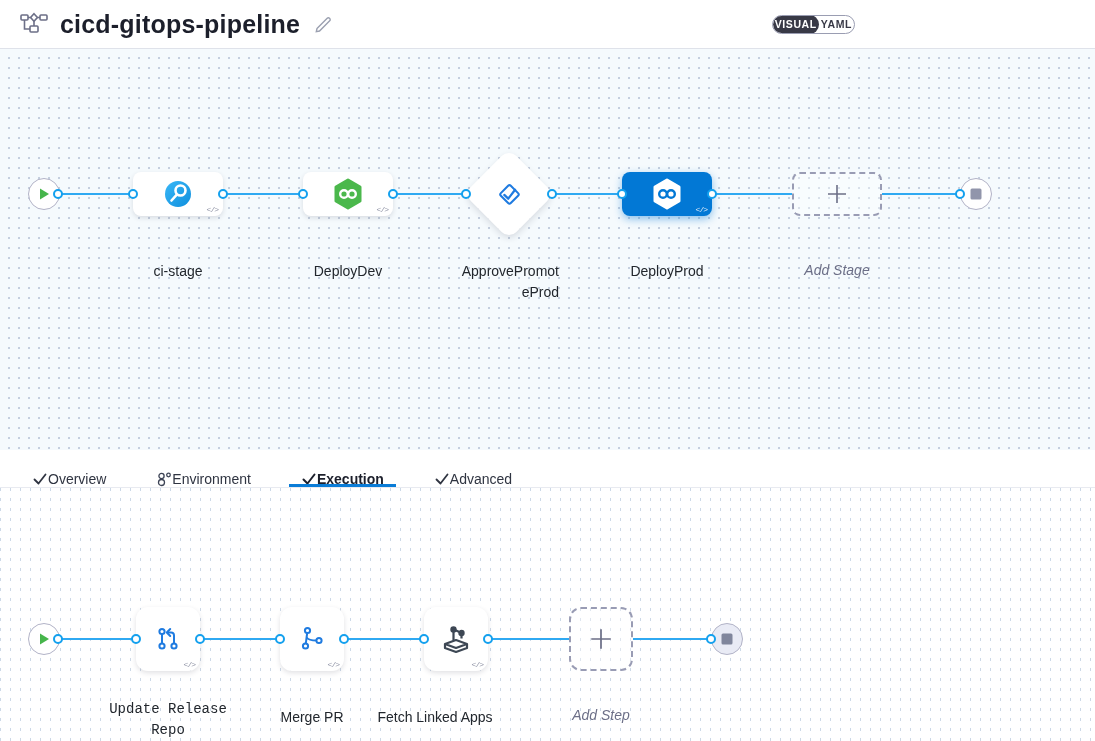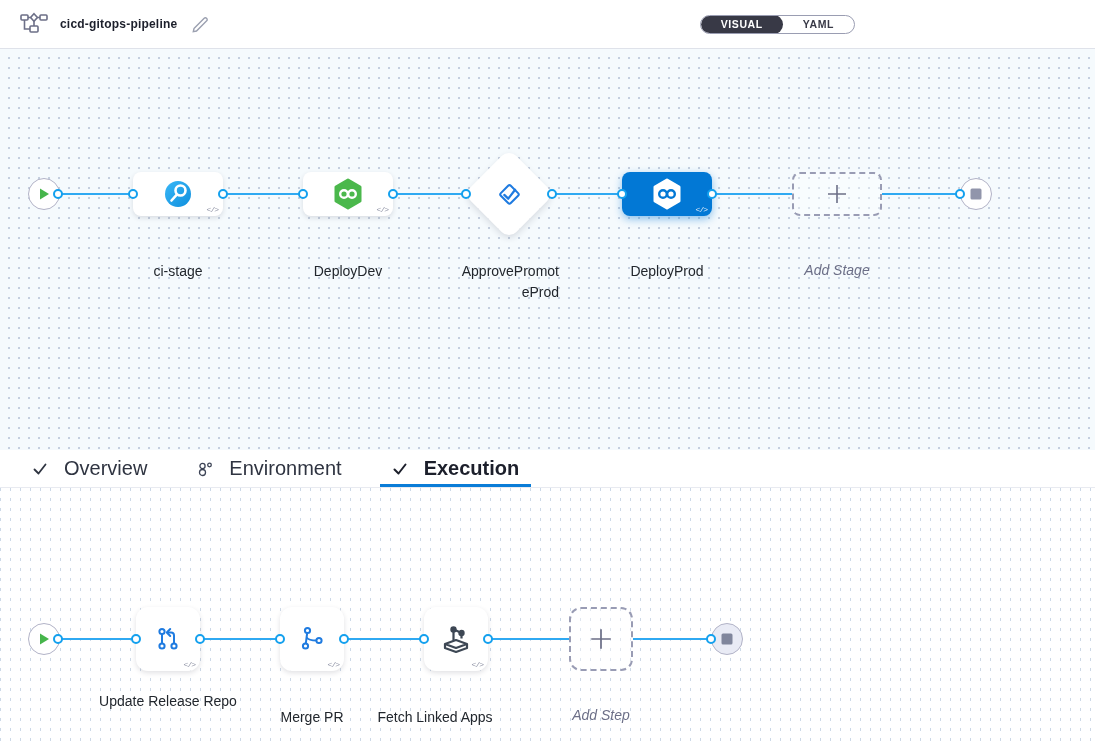--- a/index.html
+++ b/index.html
@@ -5,29 +5,29 @@
   * { margin:0; padding:0; box-sizing:border-box; }
   html,body { width:1095px; height:741px; font-family:"Liberation Sans", sans-serif; background:#fff; overflow:hidden; }
 
   
   .header {
     position:absolute; left:0; top:0; width:1095px; height:49px;
     background:#ffffff; border-bottom:1px solid #dfe2ea;
     display:flex; align-items:center; padding:0 20px; z-index:5;
   }
   .header .pipe-icon { width:28px; height:24px; margin-right:12px; display:flex; align-items:center; }
-  .header .title { font-size:12px; font-weight:700; color:#1c1f2b; letter-spacing:.2px; }
+  .header .title { font-size:25px; font-weight:700; color:#1c1f2b; letter-spacing:.2px; }
   .header .edit-icon { margin-left:14px; width:20px; height:20px; cursor:pointer; }
   .header .spacer { flex:1; }
   .mode-toggle {
     display:flex; align-items:center; height:19px; border:1px solid #9a9db2;
     border-radius:10px; background:#fff; overflow:hidden; margin-right:220px;
   }
   .mode-toggle .seg {
-    font-size:10.5px; font-weight:700; letter-spacing:.6px; padding:0 20px;
+    font-size:10.5px; font-weight:700; letter-spacing:.6px; padding:0 2px;
     height:19px; display:flex; align-items:center; cursor:pointer;
   }
   .mode-toggle .seg.sel { background:#383946; color:#ffffff; border-radius:10px; }
   .mode-toggle .seg.unsel { color:#383946; }
 
   
   .canvas-top {
     position:absolute; left:0; top:49px; width:1095px; height:401px;
     background-color:#f5fafd;
     background-image: radial-gradient(circle, #c4cfdf 1px, rgba(196,207,223,0) 1.4px);
@@ -95,22 +95,22 @@
   .nlabel.gray { color:#6c6f87;font-style:italic; }
   .nlabel.wrap { width:100px; word-break:break-all;text-align:right; }
 
   
   .tabbar {
     position:absolute; left:0; top:450px; width:1095px; height:38px;
     background:#ffffff; border-bottom:1px solid #e8eaf0;
     display:flex; align-items:stretch; padding-left:20px; z-index:5;
   }
   .tab {
-    position:relative; display:flex; align-items:center; gap:16px;
-    padding:0 12px; margin-right:26px; font-size:20px; color:#2f3441; cursor:pointer;
+    position:relative; display:flex; align-items:flex-end; gap:0;
+    padding:0 12px; margin-right:26px; font-size:14px; color:#2f3441; cursor:pointer;
   }
   .tab.active { font-weight:700; color:#1c1f2b; }
   .tab.active::after {
     content:""; position:absolute; left:0; right:0; bottom:0; height:3px; background:#0a7cd7;
   }
   .tab svg { flex:0 0 auto; }
 </style>
 </head>
 <body>
 
@@ -238,20 +238,26 @@
       <circle cx="12.5" cy="4" r="1.8" stroke="#3d4456" stroke-width="1.3"></circle>
     </svg>
     <span>Environment</span>
   </div>
   <div class="tab active">
     <svg width="16" height="16" viewBox="0 0 16 16" fill="none">
       <polyline points="2.5,8.5 6.5,12.5 13.5,3.5" stroke="#1c1f2b" stroke-width="2" stroke-linecap="round" stroke-linejoin="round"></polyline>
     </svg>
     <span>Execution</span>
   </div>
+  <div class="tab">
+    <svg width="16" height="16" viewBox="0 0 16 16" fill="none">
+      <polyline points="2.5,8.5 6.5,12.5 13.5,3.5" stroke="#2f3441" stroke-width="1.8" stroke-linecap="round" stroke-linejoin="round"></polyline>
+    </svg>
+    <span>Advanced</span>
+  </div>
 </div>
 
 <div class="canvas-bottom">
 
   <div class="edge" style="left:58px; top:150px; width:78px;"></div>
   <div class="edge" style="left:200px; top:150px; width:80px;"></div>
   <div class="edge" style="left:344px; top:150px; width:80px;"></div>
   <div class="edge" style="left:488px; top:150px; width:81px;"></div>
   <div class="edge" style="left:633px; top:150px; width:78px;"></div>
 
@@ -311,17 +317,17 @@
       <path d="M12,3 V21 M3,12 H21" stroke="#6c6f87" stroke-width="1.6"></path>
     </svg>
   </div>
 
   <div class="term end-soft" style="left:711px; top:135px;">
     <svg width="12" height="12" viewBox="0 0 12 12">
       <rect x="0.5" y="0.5" width="11" height="11" rx="1.5" fill="#80869c"></rect>
     </svg>
   </div>
 
-  <div class="nlabel" style="left:98px; top:176px;">Update Release Repo</div>
+  <div class="nlabel" style="left:98px; top:184px;font-family:Liberation Mono, monospace;">Update Release Repo</div>
   <div class="nlabel" style="left:242px; top:192px;">Merge PR</div>
   <div class="nlabel" style="left:370px; top:192px; width:130px;">Fetch Linked Apps</div>
   <div class="nlabel gray" style="left:531px; top:190px;">Add Step</div>
 </div>
 
 </body></html>

